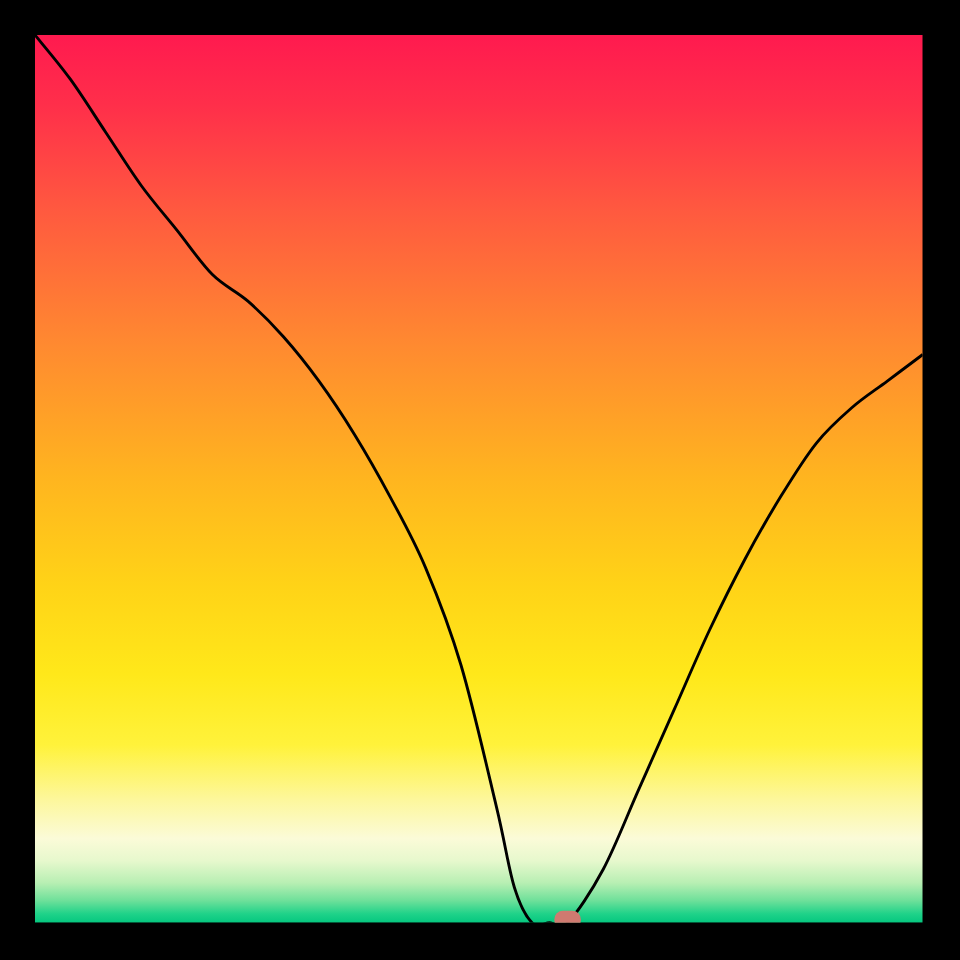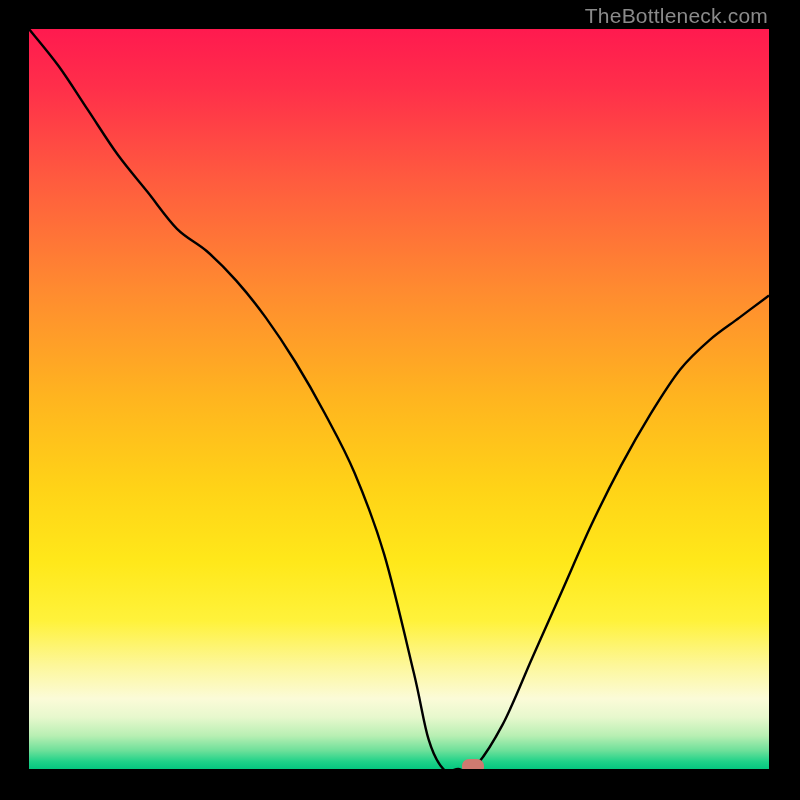--- a/index.html
+++ b/index.html
@@ -55,21 +55,20 @@
     height: 15px;
     border-radius: 7px;
     background: #cf7a70;
   }
 </style>
 </head>
 <body>
 
 <div class="frame">
 
-  <div class="watermark">TheBottleneck.com</div>
 
   <div class="plot-area">
 
     <svg class="gradient-bg" viewBox="0 0 740 740" preserveAspectRatio="none">
       <defs>
         <linearGradient id="bg-grad" x1="0" y1="0" x2="0" y2="1">
             <stop offset="0%" stop-color="#ff1a4f"></stop>
             <stop offset="8%" stop-color="#ff2f4a"></stop>
             <stop offset="20%" stop-color="#ff5a3f"></stop>
             <stop offset="35%" stop-color="#ff8a30"></stop>

